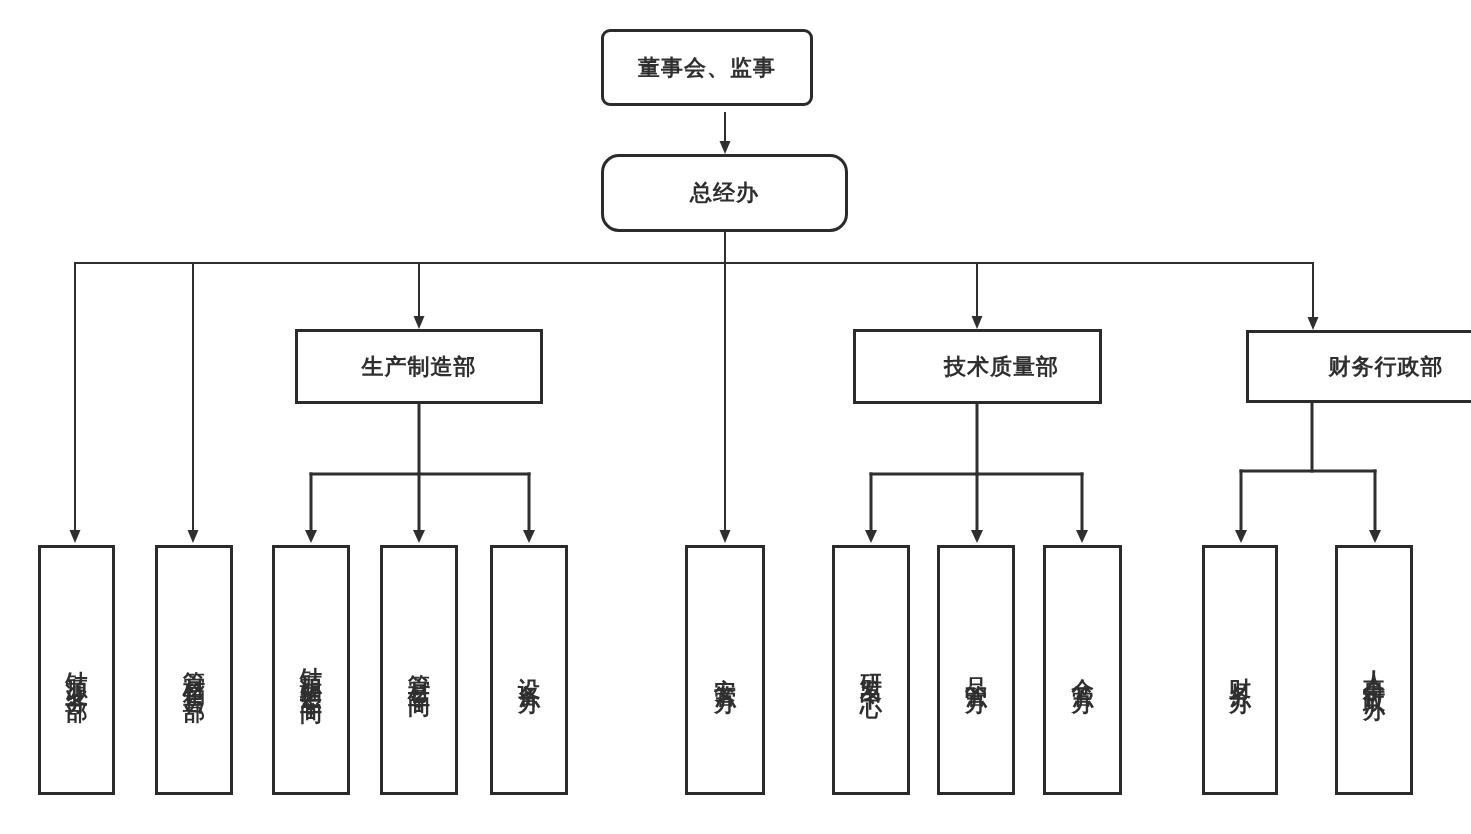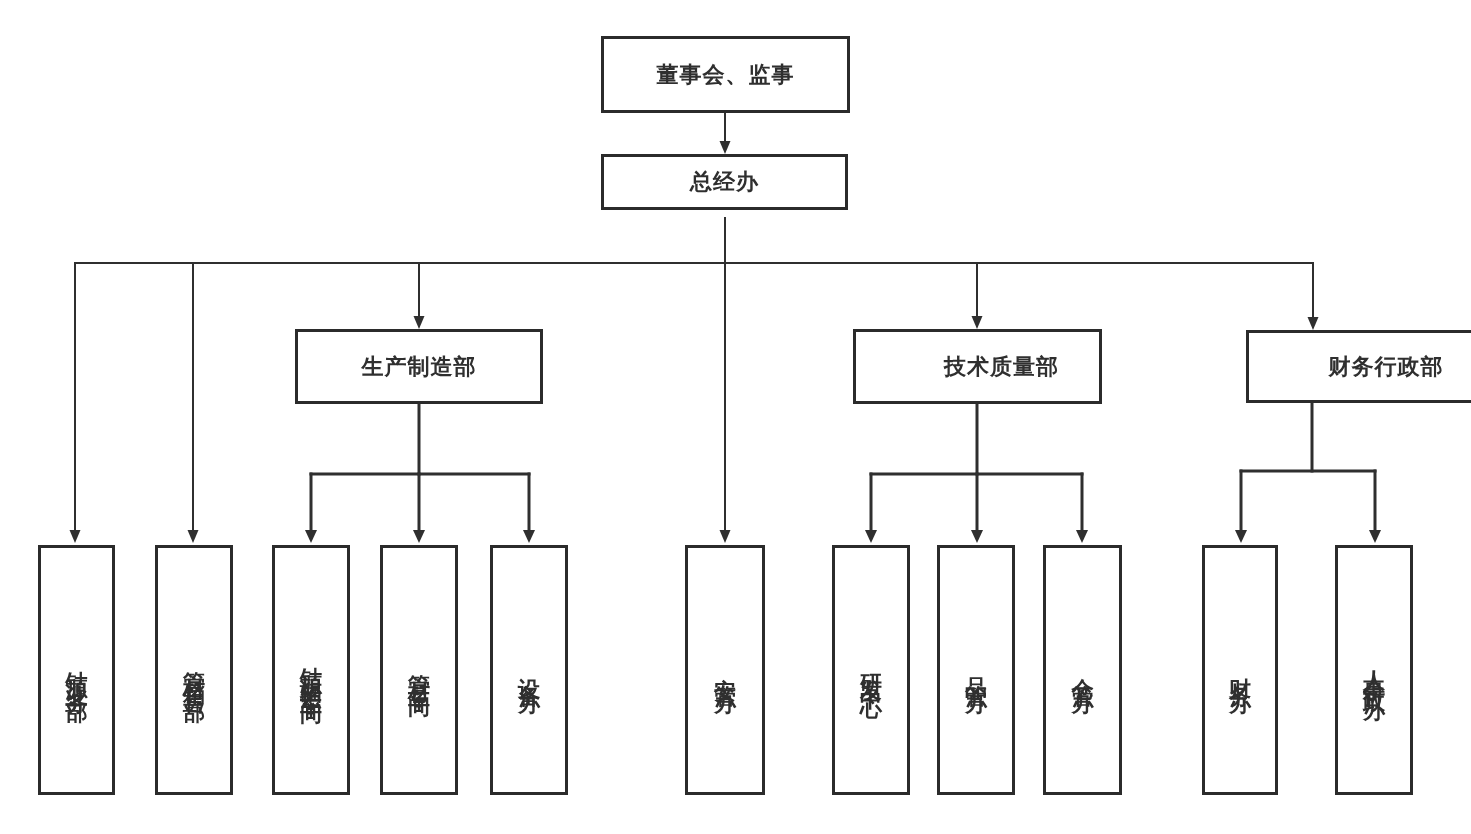--- a/index.html
+++ b/index.html
@@ -39,22 +39,22 @@
     letter-spacing: 1px;
   }
   .node.v-box {
     writing-mode: vertical-rl;
     text-orientation: upright;
     letter-spacing: 7px;
     top: 545px;
     height: 250px;
   }
   
-  .box-board        { left: 601px;  top: 36px;  width: 249px; height: 77px; }
-  .box-gm           { left: 601px;  top: 154px; width: 247px; height: 56px; }
+  .box-board        { left: 601px;  top: 29px;  width: 212px; height: 77px; border-radius: 9px; }
+  .box-gm           { left: 601px;  top: 154px; width: 247px; height: 78px; border-radius: 18px; }
   .box-production   { left: 295px;  top: 329px; width: 248px; height: 75px; }
   .box-tech         { left: 853px;  top: 329px; width: 249px; height: 75px; padding-left: 48px; }
   .box-finadmin     { left: 1246px; top: 330px; width: 280px; height: 73px; }
   
   .box-cobalt-biz   { left: 38px;   width: 77px; }
   .box-pipe-sales   { left: 155px;  width: 78px; }
   .box-cobalt-irr   { left: 272px;  width: 78px; letter-spacing: 5px; }
   .box-pipe-ws      { left: 380px;  width: 78px; }
   .box-equipment    { left: 490px;  width: 78px; }
   .box-safety       { left: 685px;  width: 80px; }

